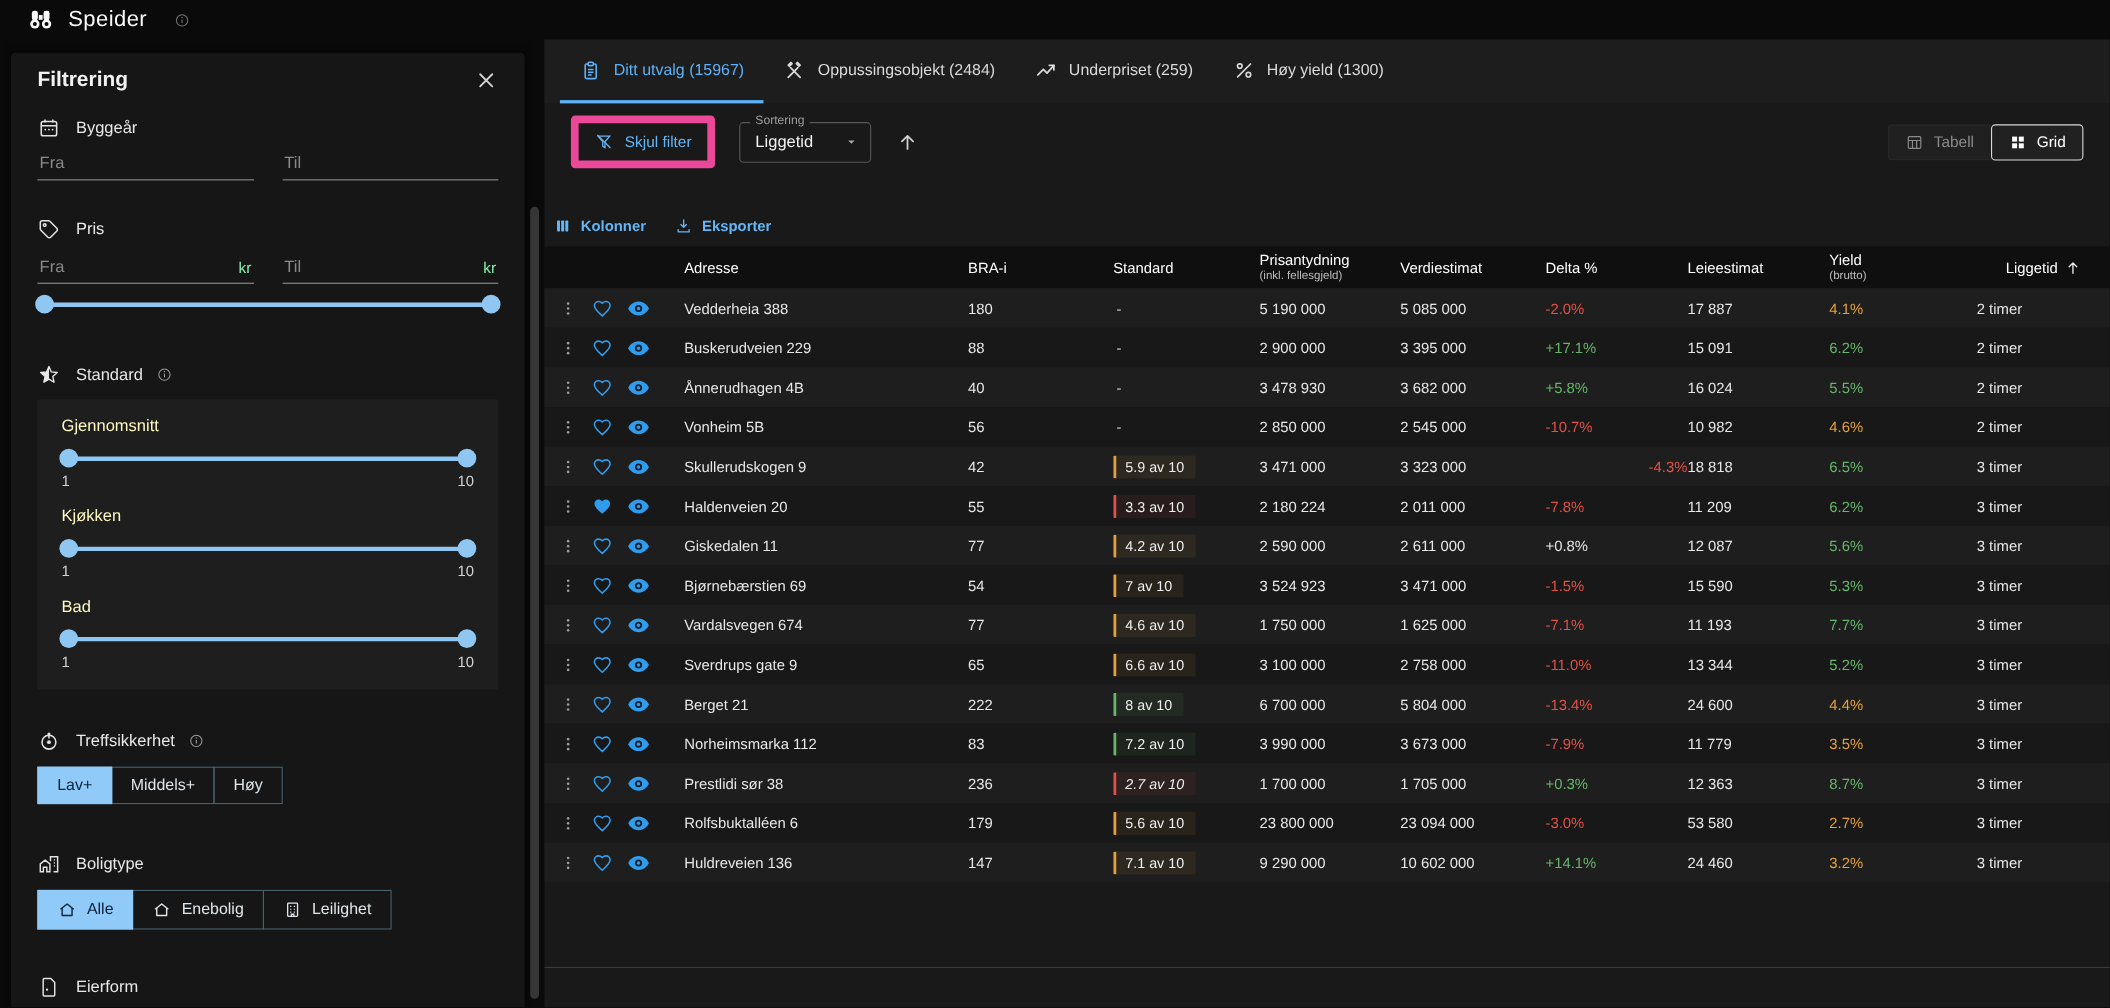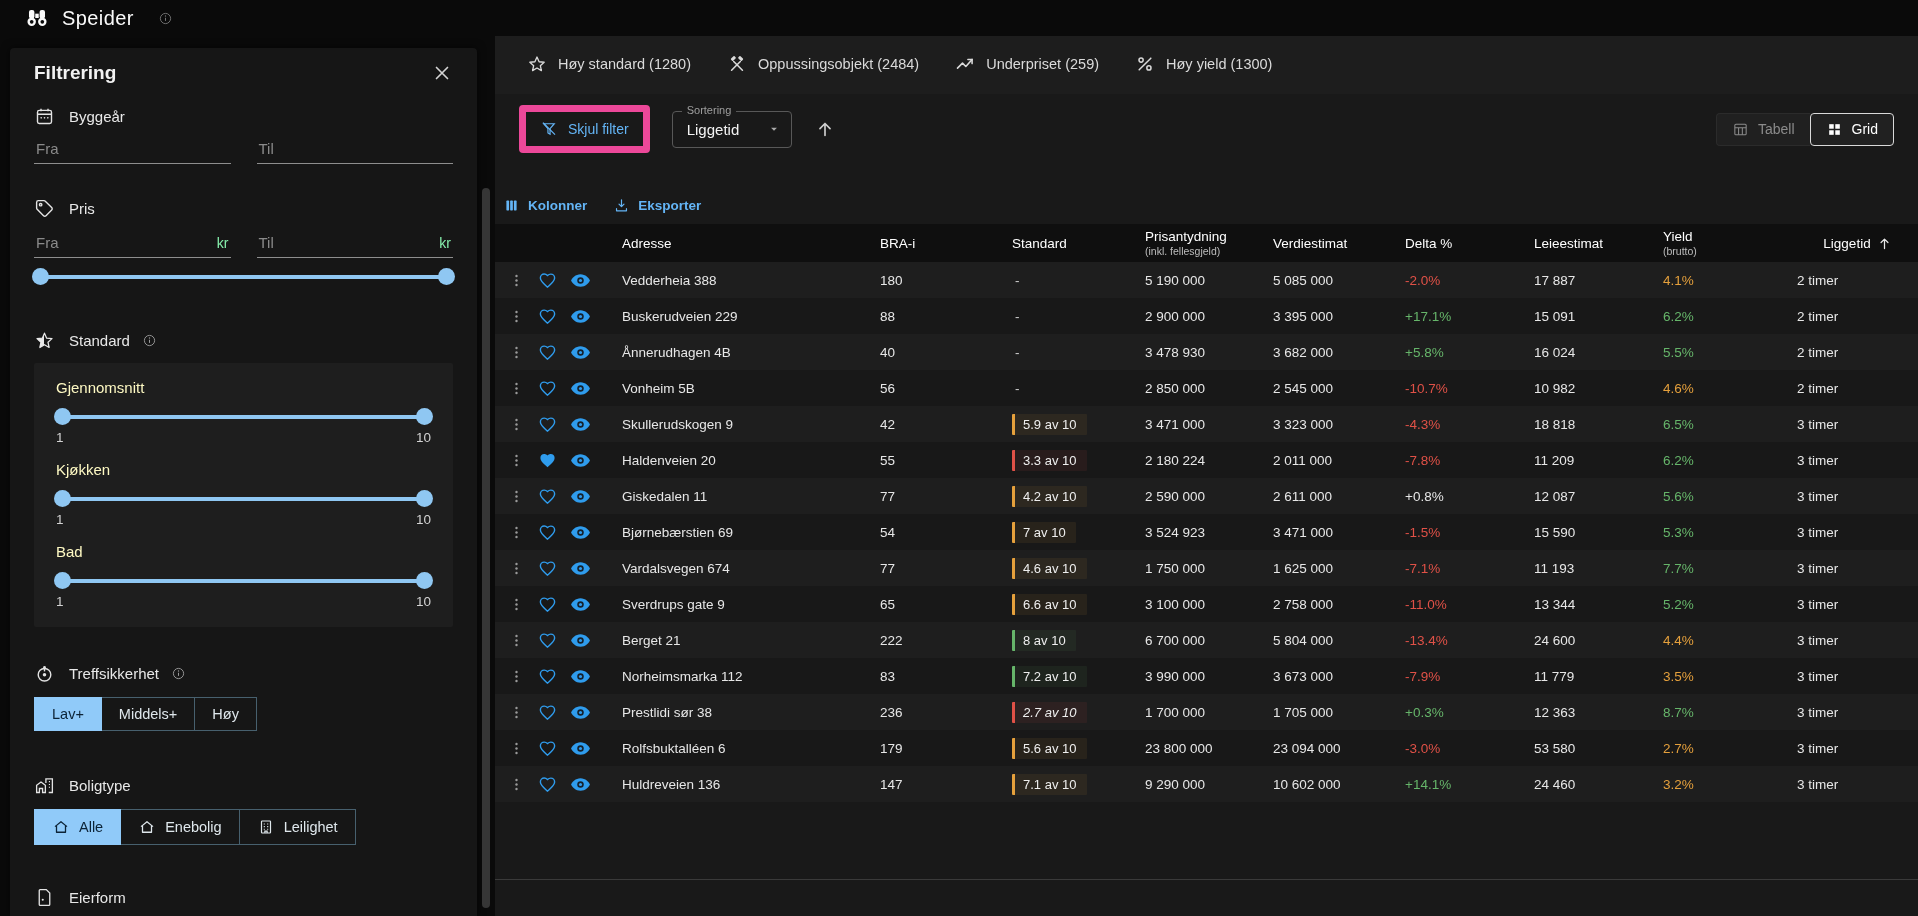--- a/index.html
+++ b/index.html
@@ -307,27 +307,29 @@
       </div>
     </div>
   </div>
 
   <div class="gutter">
     <div class="scroll-thumb"></div>
   </div>
 
   <div class="main">
     <div class="tabstrip" id="tabstrip">
-        <div class="tab">
+        <div class="tab active">
           <span style="display: inline-flex;">
-            <svg viewBox="0 0 24 24" fill="none" stroke="currentColor" stroke-width="1.6" stroke-linejoin="round" style="width: 20px; height: 20px;">
-              <path d="M12 3.6l2.5 5.7 6.1.6-4.6 4.1 1.3 6-5.3-3.2-5.3 3.2 1.3-6-4.6-4.1 6.1-.6z"></path>
+            <svg viewBox="0 0 24 24" fill="none" stroke="currentColor" stroke-width="1.7" style="width: 20px; height: 20px;">
+              <rect x="6" y="5" width="12" height="16" rx="1.5"></rect>
+              <rect x="9.2" y="3.2" width="5.6" height="3.6" rx="1" fill="#1d1d1d"></rect>
+              <path d="M9 11h6M9 14h6M9 17h4"></path>
             </svg>
           </span>
-          <span>Høy standard (1280)</span>
+          <span>Ditt utvalg (15967)</span>
         </div>
         <div class="tab">
           <span style="display: inline-flex;">
             <svg viewBox="0 0 24 24" stroke="currentColor" stroke-width="1.9" stroke-linecap="round" fill="currentColor" style="width: 20px; height: 20px;">
               <path d="M5.5 19.5L16 9" fill="none"></path>
               <path d="M18.5 19.5L8 9" fill="none"></path>
               <rect x="13.4" y="3.6" width="6" height="3.6" rx="1" transform="rotate(45 16.4 5.4)" stroke="none"></rect>
               <rect x="4.6" y="3.6" width="6" height="3.6" rx="1" transform="rotate(-45 7.6 5.4)" stroke="none"></rect>
             </svg>
           </span>
@@ -600,21 +602,21 @@
                 <circle cx="12" cy="12" r="3.7" fill="#15202b"></circle>
                 <circle cx="12" cy="12" r="1.8" fill="#2f9ced"></circle>
               </svg>
             </span>
           </div>
           <div>Skullerudskogen 9</div>
           <div>42</div>
           <div><span class="std-chip" style="border-left-color: rgb(229, 160, 60); background: rgba(229, 160, 60, 0.08);">5.9 av 10</span></div>
           <div>3 471 000</div>
           <div>3 323 000</div>
-          <div style="color: rgb(224, 81, 71);">-4.3%</div>
+          <div style="color: rgb(224, 81, 71); text-align: right;">-4.3%</div>
           <div>18 818</div>
           <div style="color: rgb(102, 181, 106);">6.5%</div>
           <div>3 timer</div>
         </div>
         <div class="trow grid-cols">
           <div class="acts">
             <span class="dots" style="display: inline-flex; color: rgb(154, 154, 154);">
               <svg viewBox="0 0 24 24" fill="currentColor" style="width: 17px; height: 17px;">
                 <circle cx="12" cy="5.6" r="1.7"></circle>
                 <circle cx="12" cy="12" r="1.7"></circle>

